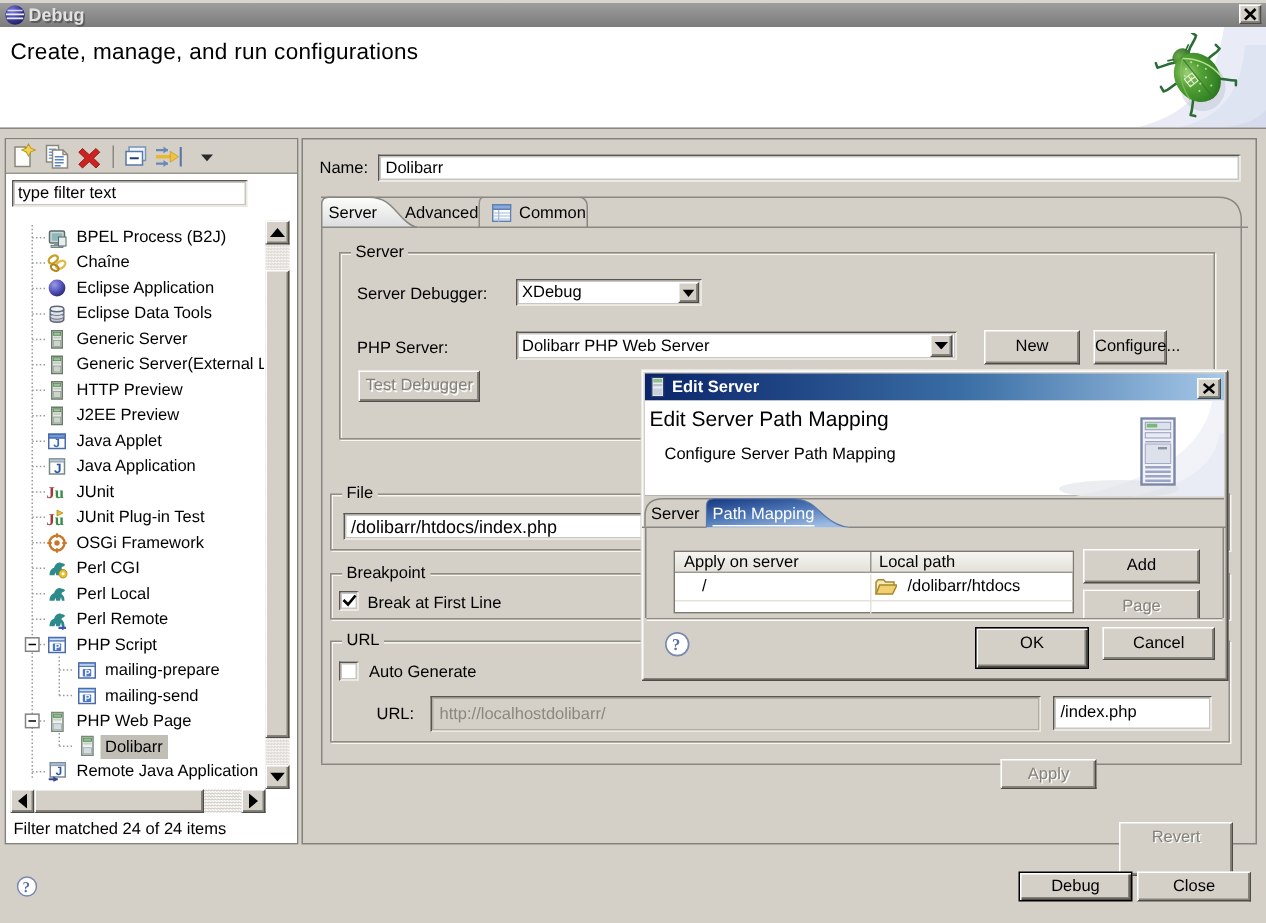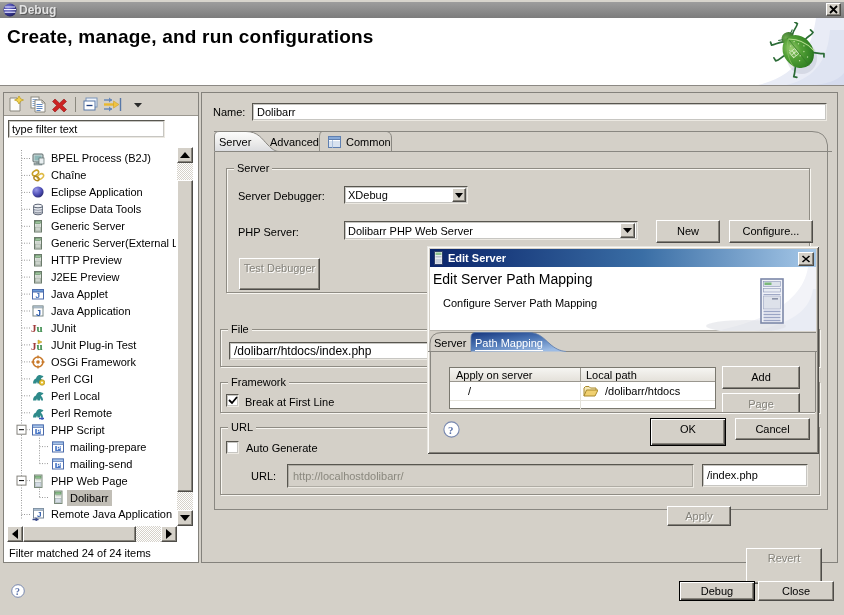--- a/index.html
+++ b/index.html
@@ -41,21 +41,21 @@
 <svg class="abs" style="left:828px;top:5px" width="11" height="9" viewBox="0 0 11 9">
  <path d="M2 1 L9 8 M9 1 L2 8" stroke="#000" stroke-width="1.8"></path>
   </svg>
 
 <div class="abs" style="left:0;top:18px;width:844px;height:67px;background:#fff"></div>
 <svg class="abs" style="left:640px;top:18px" width="204" height="67" viewBox="0 0 204 67">
  <path d="M176 0 L204 0 L204 67 L118 67 C160 57 172 28 176 0 Z" fill="#e9ecf6"></path>
  <path d="M190 12 L204 12 L204 67 L146 67 C178 60 188 38 190 12 Z" fill="#dfe4f2"></path>
  <path d="M204 55 C198 63 184 67 170 67 L204 67 Z" fill="#d6dcee"></path>
 </svg>
-<div class="abs" style="left:7px;top:26px;font-size:19px;font-weight:bold;letter-spacing:.2px;color:#000">Create, manage, and run configurations</div>
+<div class="abs" style="left:7px;top:26px;font-size:15px;font-weight:normal;letter-spacing:.2px;color:#000">Create, manage, and run configurations</div>
 
 <svg class="abs" style="left:768px;top:22px" width="60" height="60" viewBox="0 0 60 60">
  <defs>
   <radialGradient id="bug" cx="38%" cy="32%" r="85%">
    <stop offset="0" stop-color="#9ccf72"></stop>
         <stop offset=".35" stop-color="#53a036"></stop>
    <stop offset=".75" stop-color="#328224"></stop>
         <stop offset="1" stop-color="#1d5118"></stop>
   </radialGradient>
   <radialGradient id="bughead" cx="40%" cy="35%" r="80%">
@@ -436,31 +436,31 @@
   </svg>
 
 <div class="abs t11" style="left:238px;top:226px">PHP Server:</div>
 <div class="abs field" style="left:344px;top:221px;width:294px;height:19px"></div>
 <div class="abs t11" style="left:348px;top:225px">Dolibarr PHP Web Server</div>
 <div class="abs sbtn" style="left:620px;top:223px;width:15px;height:15px"></div>
 <svg class="abs" style="left:623px;top:228px" width="9" height="5" viewBox="0 0 9 5">
     <path d="M4.5 5 L9 0 L0 0 Z" fill="#000"></path>
   </svg>
 <div class="abs btn" style="left:656px;top:220px;width:64px;height:23px;line-height:21px">New</div>
-<div class="abs btn" style="left:729px;top:220px;width:84px;height:23px;line-height:21px">Configure...</div>
-<div class="abs btn dis" style="left:239px;top:258px;width:81px;height:32px;line-height:19px">Test Debugger</div>
+<div class="abs btn" style="left:729px;top:220px;width:49px;height:23px;line-height:21px">Configure...</div>
+<div class="abs btn dis" style="left:239px;top:247px;width:81px;height:21px;line-height:19px">Test Debugger</div>
 
 <div class="abs grp" style="left:220px;top:329px;width:600px;height:38px">
     <span class="grplbl">File</span>
   </div>
 <div class="abs field" style="left:229px;top:342px;width:579px;height:18px"></div>
 <div class="abs t11" style="left:234px;top:345px;font-size:12px">/dolibarr/htdocs/index.php</div>
 
 <div class="abs grp" style="left:220px;top:382px;width:600px;height:31px">
-    <span class="grplbl">Framework</span>
+    <span class="grplbl">Breakpoint</span>
   </div>
 <div class="cb" style="left:226px;top:394px"></div>
 <svg class="abs" style="left:228px;top:396px" width="10" height="9" viewBox="0 0 10 9">
     <path d="M1 4 L4 7 L9 1" stroke="#000" stroke-width="1.8" fill="none"></path>
   </svg>
 <div class="abs t11" style="left:245px;top:396px">Break at First Line</div>
 
 <div class="abs grp" style="left:220px;top:427px;width:600px;height:68px">
     <span class="grplbl">URL</span>
   </div>

